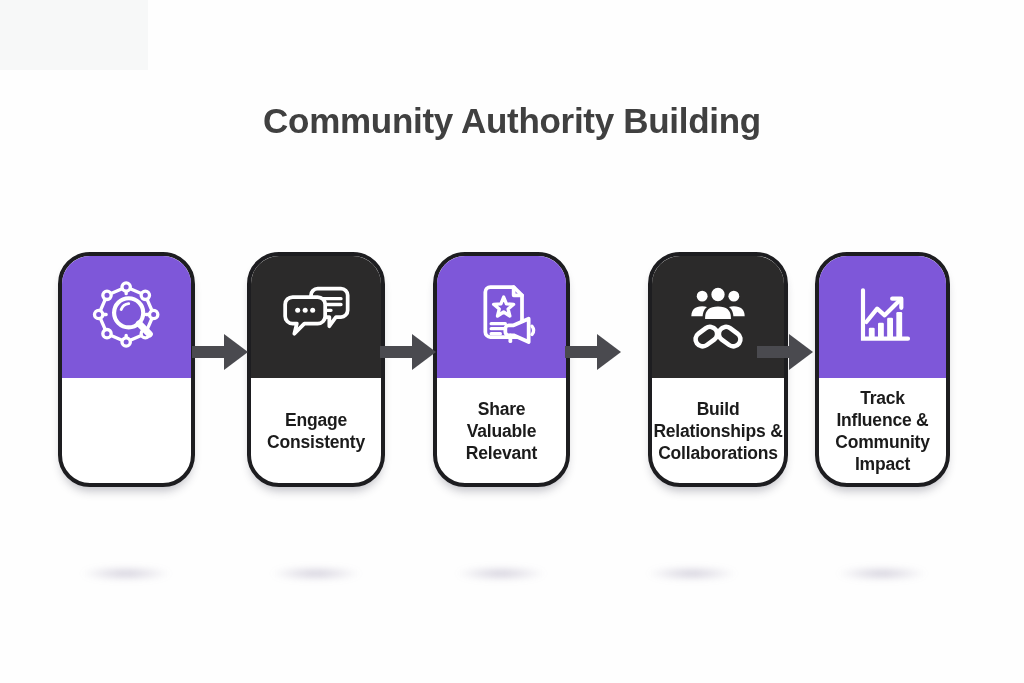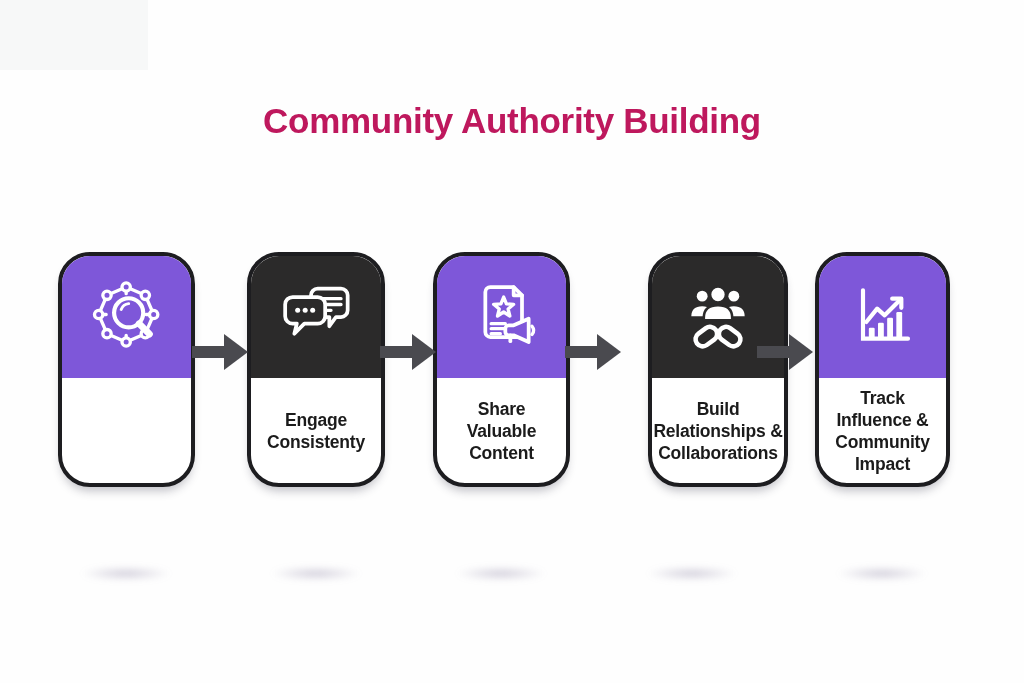--- a/index.html
+++ b/index.html
@@ -8,21 +8,21 @@
     background:#fefefe;
     font-family:"Liberation Sans",sans-serif;
   }
   .corner-patch{
     position:absolute;left:0;top:0;width:148px;height:70px;
     background:#f7f8f8;
   }
   .title{
     position:absolute;top:78px;left:0;right:0;
     text-align:center;font-size:35px;font-weight:800;
-    letter-spacing:-0.3px;color:#be185d;
+    letter-spacing:-0.3px;color:#404040;
   }
   .card{
     position:absolute;top:252px;height:235px;box-sizing:border-box;
     background:#ffffff;border:4px solid #1d1d20;border-radius:32px;
     overflow:hidden;display:flex;flex-direction:column;
     box-shadow:0 7px 10px -3px rgba(40,40,60,.28);
   }
   .card-1{left:58px;width:137px;}
   .card-2{left:247px;width:138px;}
   .card-3{left:433px;width:137px;}
@@ -112,21 +112,21 @@
       </g>
       <g stroke="currentColor" stroke-linecap="round" stroke-linejoin="round">
         <path fill="#7E57D9" stroke-width="4.5" d="M80 50 L62 58 H56 A4 4 0 0 0 52 62 V66 A4 4 0 0 0 56 70 H62 L80 78 Z"></path>
         <path fill="none" stroke-width="4" d="M84 59 Q88 64 84 69"></path>
         <path fill="none" stroke-width="4.5" d="M58 70 V77"></path>
       </g>
     </svg>
   </div>
   <div class="card-label">Share
 Valuable
-Content</div>
+Relevant</div>
 </div>
 
 <div class="card card-4">
   <div class="card-header" style="background-color: rgb(43, 42, 42);">
     <svg viewBox="0 0 96 96">
       <g fill="currentColor" stroke="none">
         <circle cx="29" cy="23" r="6.5"></circle>
         <path d="M16 47 Q16 35 29 35 Q42 35 42 47 Z"></path>
         <circle cx="67" cy="23" r="6.5"></circle>
         <path d="M54 47 Q54 35 67 35 Q80 35 80 47 Z"></path>

